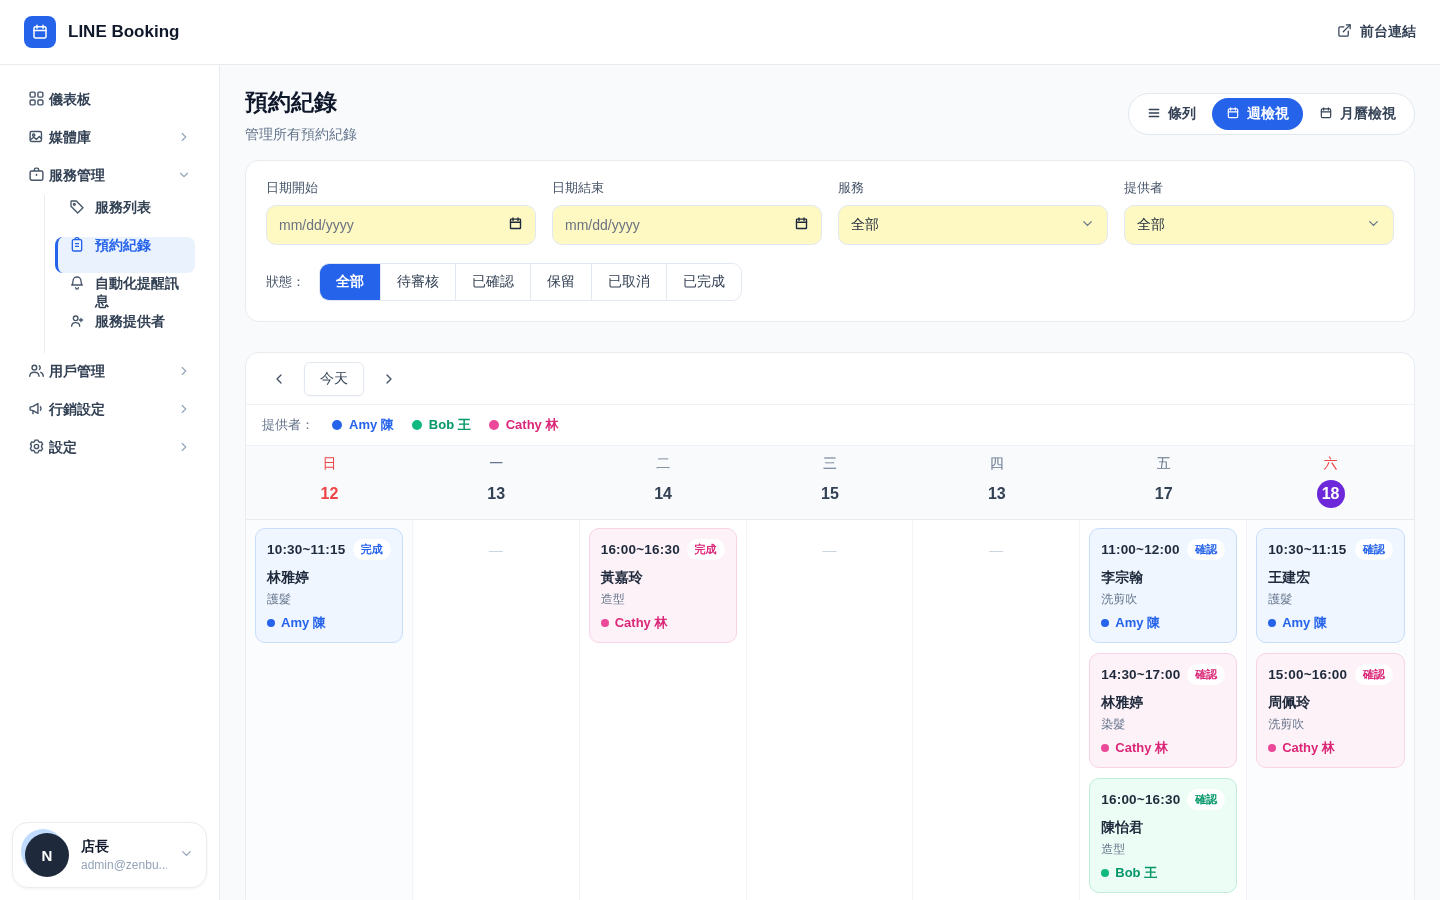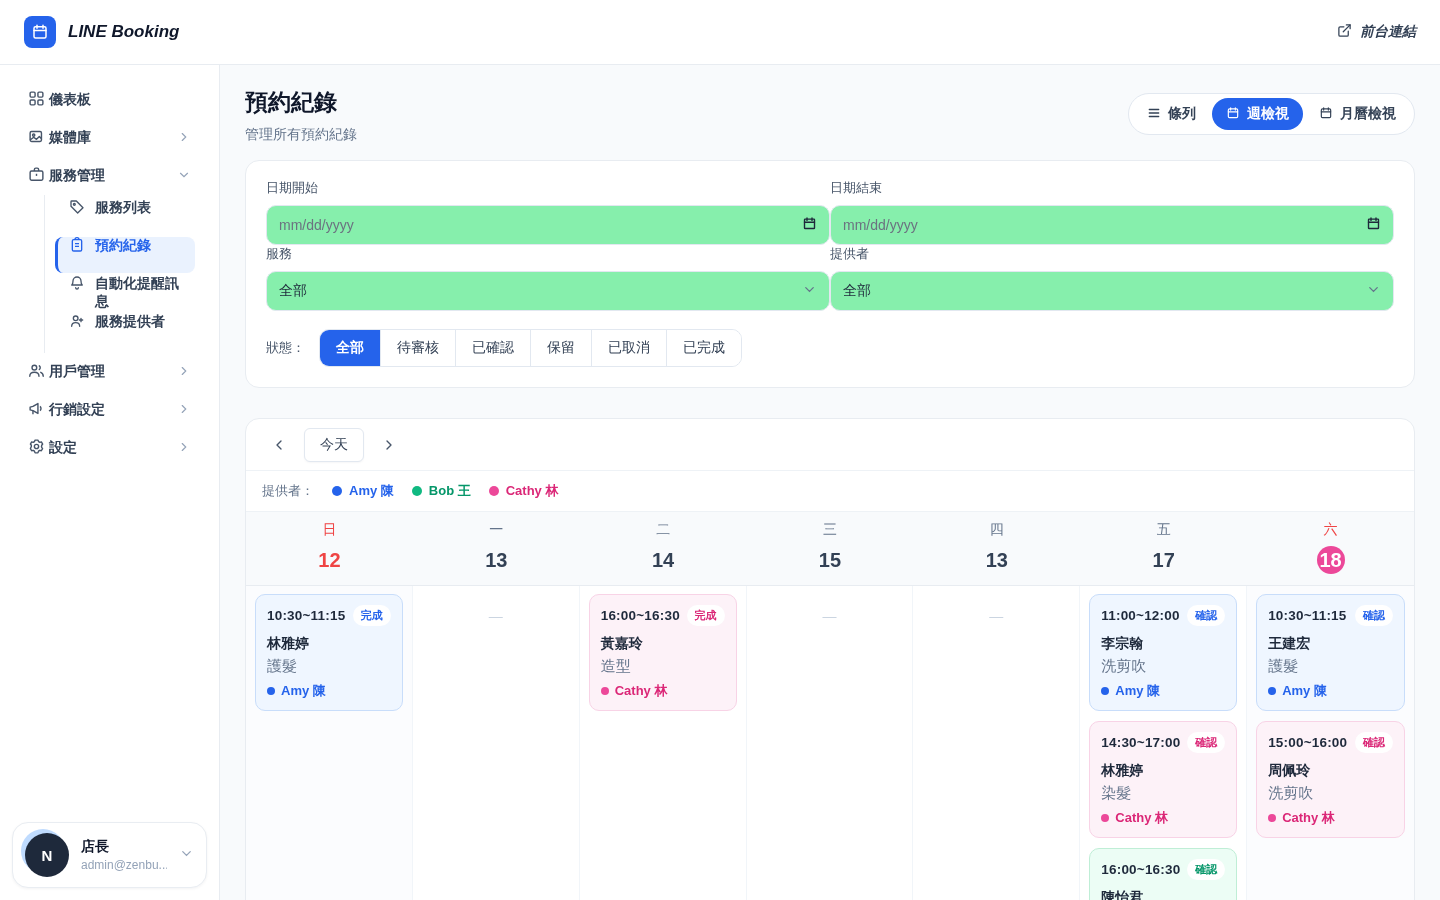--- a/index.html
+++ b/index.html
@@ -2,21 +2,21 @@
 <html><head>
 <meta charset="utf-8">
 <style>
   * { margin:0; padding:0; box-sizing:border-box; }
   html,body { width:1440px; height:900px; overflow:hidden; }
   body { font-family:"Liberation Sans","DejaVu Sans",sans-serif; background:#f8fafc; color:#0f172a; }
   .app { width:1440px; height:900px; display:flex; flex-direction:column; }
 
   
   .topbar { height:65px; min-height:65px; background:#fff; border-bottom:1px solid #e8ecf1;
-            display:flex; justify-content:space-between; padding:0 24px;font-style:italic; }
+            display:flex; justify-content:space-between; padding:0 24px; }
   .brand { display:flex; align-items:center; gap:12px; }
   .brand-icon { width:32px; height:32px; border-radius:8px; background:#2563eb; display:flex; align-items:center; justify-content:center; }
   .brand-title { font-size:17px; font-weight:bold; color:#0f172a; }
   .front-link { display:flex; align-items:center; gap:8px; font-size:14px; font-weight:bold; color:#334155; cursor:pointer; }
 
   
   .shell { flex:1; display:flex; overflow:hidden; }
   .sidebar { width:220px; min-width:220px; background:#fff; border-right:1px solid #e8ecf1; padding:16px 0 0; position:relative; }
   .main { flex:1; background:#f8fafc; padding:22px 25px 0; overflow:hidden; }
 
@@ -43,23 +43,23 @@
   .page-head { display:flex; align-items:flex-start; justify-content:space-between; }
   .page-title { font-size:23px; font-weight:bold; color:#0f172a; }
   .page-sub { font-size:14px; color:#64748b; margin-top:8px; }
   .view-switch { display:flex; align-items:center; gap:2px; background:#fff; border:1px solid #e2e8f0; border-radius:999px; padding:4px; margin-top:6px; }
   .view-btn { display:flex; align-items:center; gap:7px; padding:7px 14px; border-radius:999px; font-size:14px; font-weight:bold;
               color:#334155; background:transparent; border:none; cursor:pointer; font-family:inherit; }
   .view-btn.active { background:#2563eb; color:#fff;justify-content:space-between; }
 
   
   .filter-card { background:#fff; border:1px solid #e8ecf1; border-radius:14px; margin-top:16px; padding:18px 20px 20px; }
-  .filter-grid { display:grid; grid-template-columns:repeat(2,1fr); }
+  .filter-grid { display:grid; grid-template-columns:repeat(4,1fr); gap:16px; }
   .f-label { font-size:13px; color:#475569; margin-bottom:8px; }
-  .f-input { height:40px; background:#86efac; border:1px solid #e2e8f0; border-radius:10px; display:flex; align-items:center;
+  .f-input { height:40px; background:#fef9c3; border:1px solid #e2e8f0; border-radius:10px; display:flex; align-items:center;
              justify-content:space-between; padding:0 12px; font-size:14px; cursor:pointer; }
   .f-input .ph { color:#6b7280; }
   .f-input .val { color:#1e293b; }
   .status-row { display:flex; align-items:center; gap:14px; margin-top:18px; }
   .status-label { font-size:13px; color:#475569; }
   .seg-group { display:inline-flex; border:1px solid #e2e8f0; border-radius:10px; overflow:hidden; background:#fff; }
   .seg-btn { padding:9px 16px; font-size:14px; color:#334155; background:#fff; border:none; border-left:1px solid #e2e8f0;
              cursor:pointer; font-family:inherit; }
   .seg-btn:first-child { border-left:none; }
   .seg-btn.active { background:#2563eb; color:#fff; font-weight:bold; }
@@ -77,37 +77,37 @@
   .legend-label { color:#64748b; }
   .legend-item { display:flex; align-items:center; gap:7px; font-weight:bold; }
   .dot { width:10px; height:10px; border-radius:50%; }
   .legend-item.amy { color:#2563eb; } .legend-item.amy .dot { background:#2563eb; }
   .legend-item.bob { color:#059669; } .legend-item.bob .dot { background:#10b981; }
   .legend-item.cathy { color:#db2777; } .legend-item.cathy .dot { background:#ec4899; }
 
   .day-head { display:grid; grid-template-columns:repeat(7,1fr); background:#f8fafc; border-bottom:1px solid #e8ecf1; padding:9px 0 11px; }
   .day-cell { display:flex; flex-direction:column; align-items:center; gap:7px; }
   .day-name { font-size:14px; color:#64748b; }
-  .day-num { font-size:20px; font-weight:bold; color:#334155; width:28px; height:28px; display:flex; align-items:center; justify-content:center;text-align:right; }
+  .day-num { font-size:16px; font-weight:bold; color:#334155; width:28px; height:28px; display:flex; align-items:center; justify-content:center;text-align:right; }
   .day-cell.sun .day-name, .day-cell.sun .day-num { color:#ef4444; }
   .day-cell.sat .day-name { color:#ef4444; }
-  .day-num.today-circle { background:#ec4899; color:#fff; border-radius:50%; }
+  .day-num.today-circle { background:#6d28d9; color:#fff; border-radius:50%; }
 
   .cal-body { flex:1; display:grid; grid-template-columns:repeat(7,1fr); }
   .col { border-right:1px solid #f1f5f9; padding:8px 9px; }
   .col:last-child { border-right:none; }
   .col.weekend { background:#fbfcfe; }
   .empty-dash { text-align:center; color:#cbd5e1; font-size:14px; margin-top:14px; }
 
   .ev { border-radius:10px; border:1px solid; padding:10px 11px; margin-bottom:10px; cursor:pointer; }
   .ev-top { display:flex; align-items:center; justify-content:space-between; gap:4px; }
   .ev-time { font-size:13.5px; font-weight:bold; color:#1e293b; letter-spacing:.2px; }
   .ev-badge { background:#fff; border-radius:999px; padding:3px 8px; font-size:11px; font-weight:bold; }
   .ev-name { font-size:14px; font-weight:bold; color:#1e293b; margin-top:9px; }
-  .ev-service { font-size:15px; color:#64748b; margin-top:4px; }
+  .ev-service { font-size:12px; color:#64748b; margin-top:4px; }
   .ev-provider { display:flex; align-items:center; gap:6px; font-size:13px; font-weight:bold; margin-top:6px; }
   .ev-provider .dot { width:8px; height:8px; }
   .ev.blue  { background:#eff6ff; border-color:#c8ddfa; }
   .ev.blue .ev-badge { color:#2563eb; }
   .ev.blue .ev-provider { color:#2563eb; } .ev.blue .ev-provider .dot { background:#2563eb; }
   .ev.pink  { background:#fdf2f8; border-color:#f8d3e6; }
   .ev.pink .ev-badge { color:#db2777; }
   .ev.pink .ev-provider { color:#db2777; } .ev.pink .ev-provider .dot { background:#ec4899; }
   .ev.green { background:#ecfdf5; border-color:#bfeed6; }
   .ev.green .ev-badge { color:#059669; }

